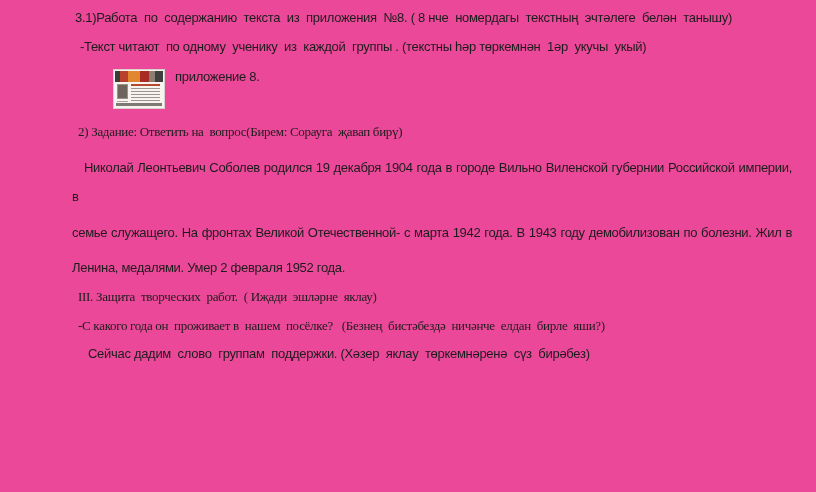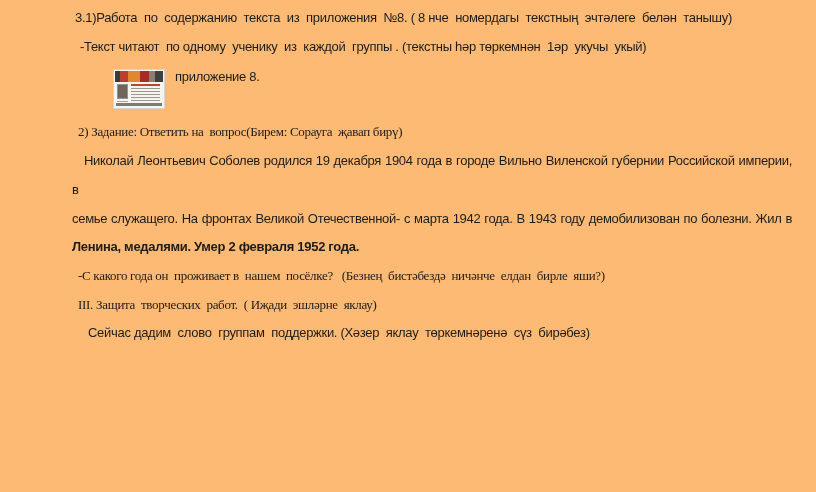--- a/index.html
+++ b/index.html
@@ -1,35 +1,35 @@
 <!DOCTYPE html>
 <html><head>
 <meta charset="utf-8">
 <style>
   html,body{margin:0;padding:0;background:#ffffff;}
   body{width:816px;height:492px;overflow:hidden;}
   .page{
     box-sizing:border-box;
     width:816px;height:492px;
     padding:4px 24px 0 70px;
-    background:#fdba74;
+    background:#ec4899;
     font-family:"Liberation Sans",sans-serif;
     font-size:13px;
     letter-spacing:-0.3px;
     color:#1c1c1c;
   }
   .ln{margin:0;line-height:28.7px;white-space:pre;}
   .off5{margin-left:5px;}
   .off6{margin-left:6px;}
   .off8{margin-left:8px;font-family:Liberation Serif, serif;}
   .off15{margin-left:10px;}
   .off18{margin-left:18px;}
-  .bio-line{margin:0 0 0 2px;line-height:28.7px;text-align:justify;text-align-last:justify;}
+  .bio-line{margin:7px 0 0 2px;line-height:28.7px;text-align:justify;text-align-last:justify;}
   .bio-first{text-indent:12px;}
-  .bio-last{text-align:left;text-align-last:left;font-weight:bold;}
+  .bio-last{text-align:left;text-align-last:left;}
   
   .attach-row{height:40px;margin:8px 0 9px 43px;display:flex;align-items:flex-start;gap:10px;}
   .thumb{position:relative;width:52px;height:40px;background:#f7f4ef;border:1px solid #d8d4cd;box-sizing:border-box;overflow:hidden;flex:0 0 auto;}
   .t-top{position:absolute;left:1px;top:1px;right:1px;height:11px;
     background:linear-gradient(90deg,#3a3a3a 0 10%,#b8402c 10% 28%,#e2862f 28% 52%,#a92c24 52% 70%,#8a7f72 70% 84%,#3f3f3f 84% 100%);}
   .t-photo{position:absolute;left:3px;top:14px;width:11px;height:15px;background:#6e655c;border:1px solid #9a938a;box-sizing:border-box;}
   .t-caption{position:absolute;left:3px;top:31px;width:11px;height:4px;background:repeating-linear-gradient(#a9a49c 0 1px,transparent 1px 2px);}
   .t-title{position:absolute;left:17px;top:14px;right:4px;height:2px;background:#b5482f;}
   .t-text{position:absolute;left:17px;top:18px;right:4px;height:15px;background:repeating-linear-gradient(#9a968f 0 1px,transparent 1px 3px);}
   .t-bottom{position:absolute;left:2px;right:2px;bottom:2px;height:3px;background:#7d7a75;}
@@ -56,17 +56,17 @@
   </div>
 
   <p class="ln off8">2) Задание: Ответить на  вопрос(Бирем: Сорауга  җавап бирү)</p>
 
   <div>
     <p class="bio-line bio-first">Николай Леонтьевич Соболев родился 19 декабря 1904 года в городе Вильно Виленской губернии Российской империи, в</p>
     <p class="bio-line">семье служащего. На фронтах Великой Отечественной- с марта 1942 года. В 1943 году демобилизован по болезни. Жил в</p>
     <p class="bio-line bio-last">Ленина, медалями. Умер 2 февраля 1952 года.</p>
   </div>
 
+  <p class="ln off8">III. Защита  творческих  работ.  ( Иҗади  эшләрне  яклау)</p>
   <p class="ln off8">-С какого года он  проживает в  нашем  посёлке?   (Безнең  бистәбездә  ничәнче  елдан  бирле  яши?)</p>
-  <p class="ln off8">III. Защита  творческих  работ.  ( Иҗади  эшләрне  яклау)</p>
   <p class="ln off18">Сейчас дадим  слово  группам  поддержки. (Хәзер  яклау  төркемнәренә  сүз  бирәбез)</p>
 
 </div>
 
 </body></html>

